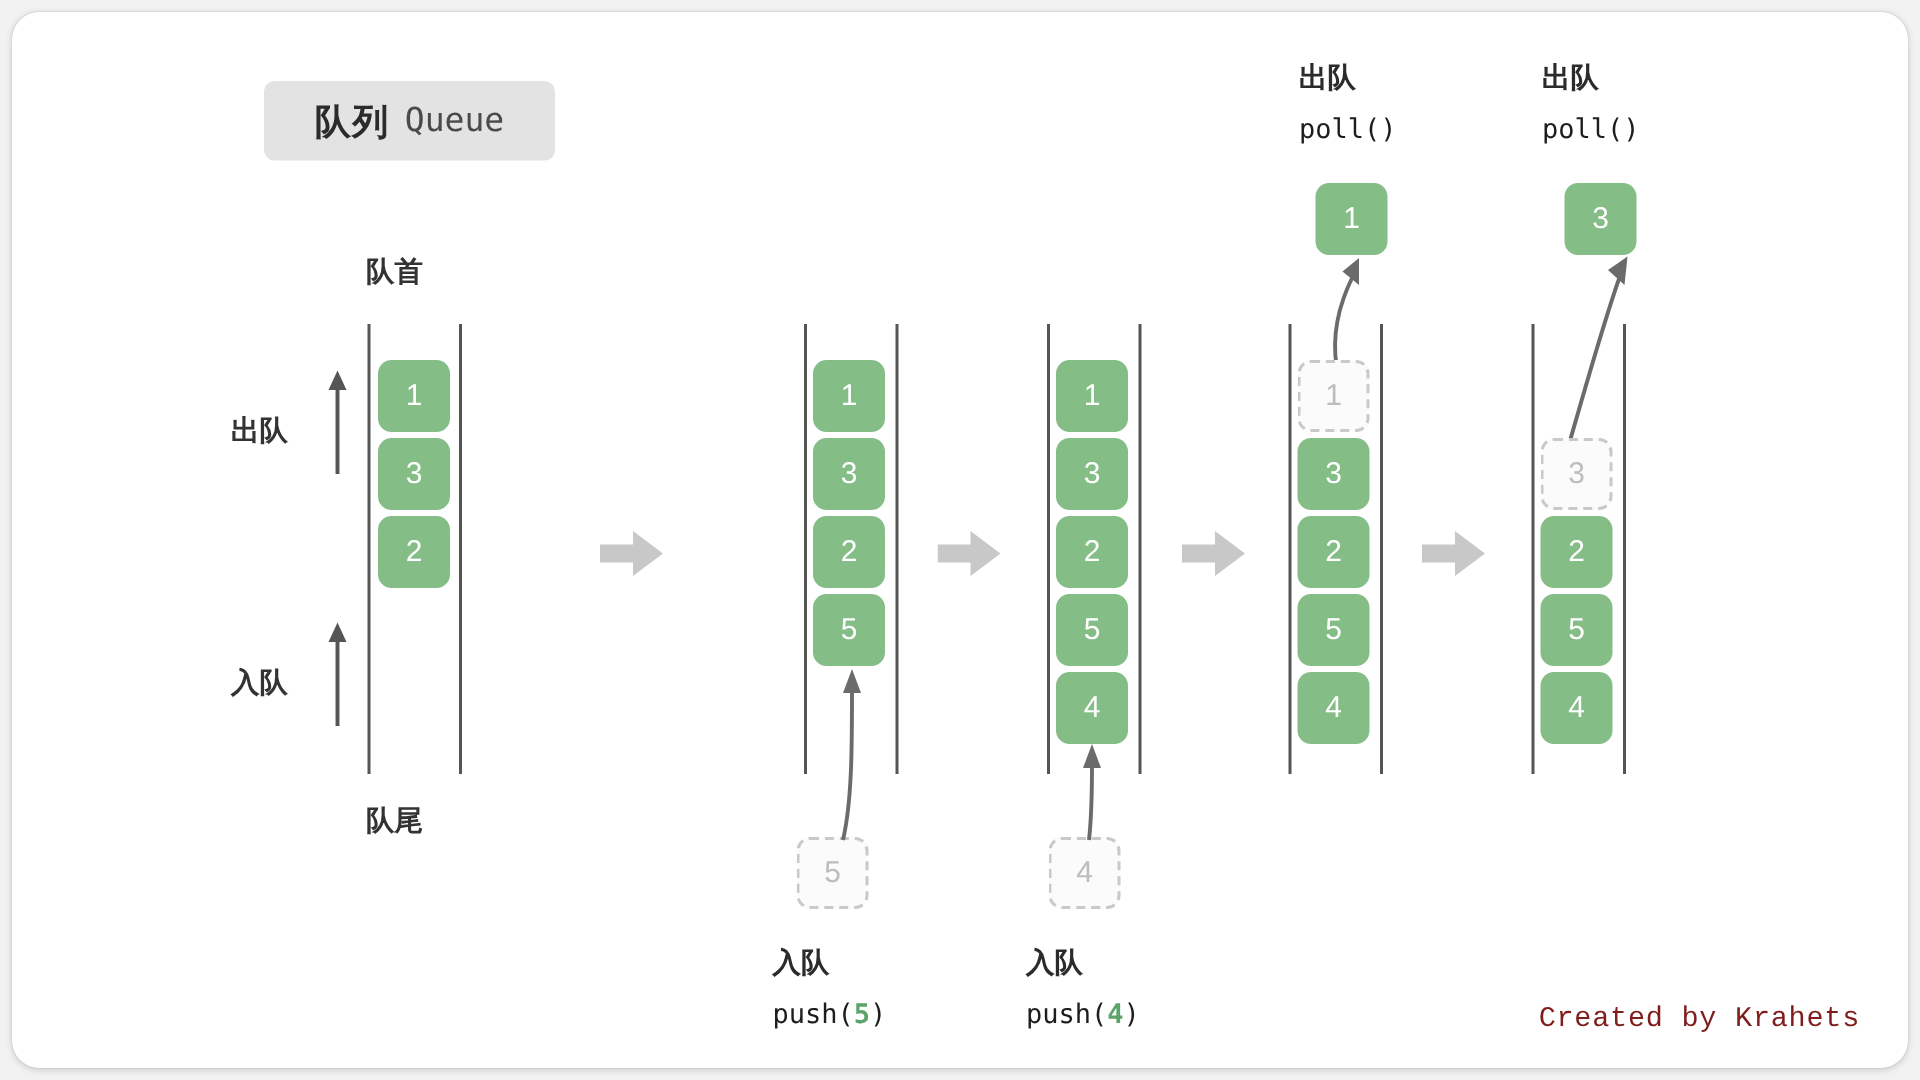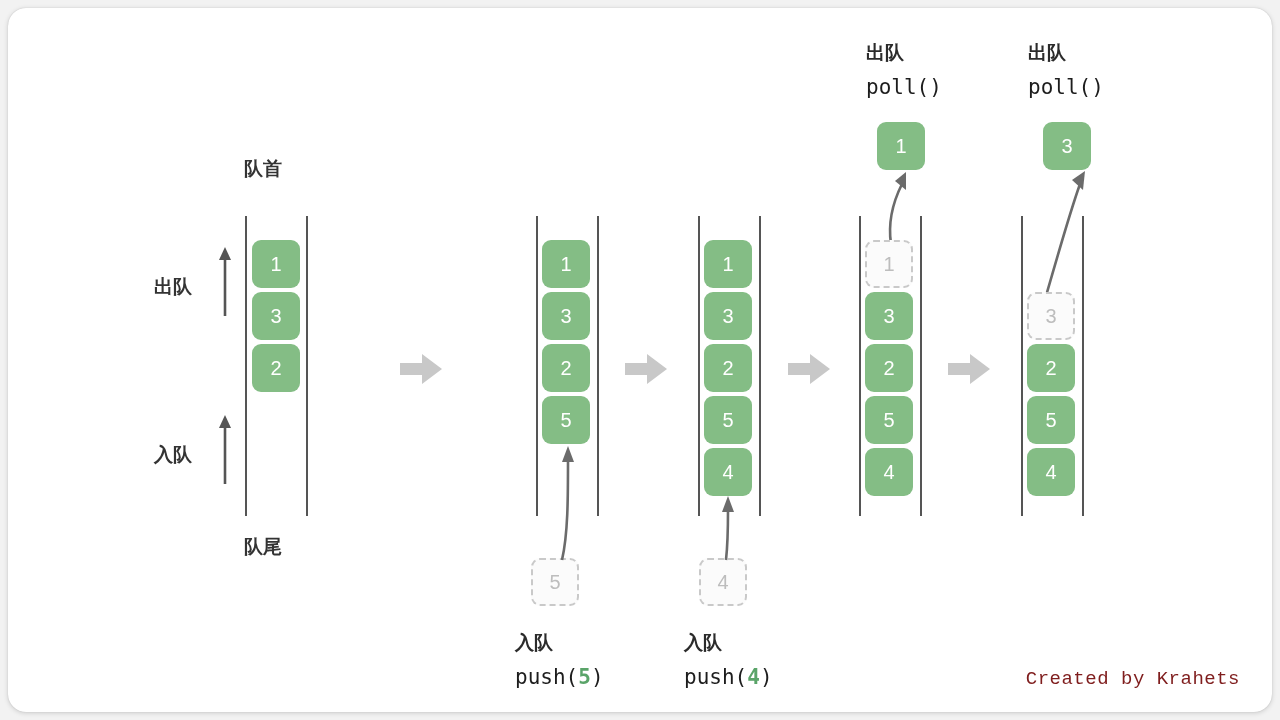--- a/index.html
+++ b/index.html
@@ -72,21 +72,21 @@
   .op-label .op-cn {
     display: block;
     font-size: 19px;
     font-weight: bold;
     color: #2b2b2b;
     line-height: 34px;
   }
   .op-label .op-fn {
     display: block;
     font-family: "DejaVu Sans Mono", monospace;
-    font-size: 21px;
+    font-size: 18px;
     color: #1d1d1d;
     line-height: 34px;
   }
   .op-label .op-arg { color: #5aa469; font-weight: bold; }
 
   
   .rail {
     position: absolute;
     width: 2px;
     background: #555555;
@@ -143,22 +143,26 @@
     color: #7f1d1d;
     letter-spacing: 0.5px;
   }
 </style>
 </head>
 <body>
 
 <div id="canvas">
   <div class="card">
 
-
-    <div class="lbl-cn" style="left:236px; top:148px;">队首</div>
+    <div class="title-badge">
+      <span class="title-cn">队列</span>
+      <span class="title-en">Queue</span>
+    </div>
+
+    <div class="lbl-cn" style="left:236px; top:160px;">队首</div>
     <div class="lbl-cn" style="left:236px; top:526px;">队尾</div>
 
     <div class="lbl-cn" style="left:146px; top:266px;">出队</div>
     <svg class="up-arrow" style="left:209px; top:238px;" viewBox="0 0 16 70">
       <line x1="8" y1="70" x2="8" y2="10" stroke="#555" stroke-width="2.6"></line>
       <polygon points="8,1 14,14 2,14" fill="#555"></polygon>
     </svg>
 
     <div class="lbl-cn" style="left:146px; top:434px;">入队</div>
     <svg class="up-arrow" style="left:209px; top:406px;" viewBox="0 0 16 70">

